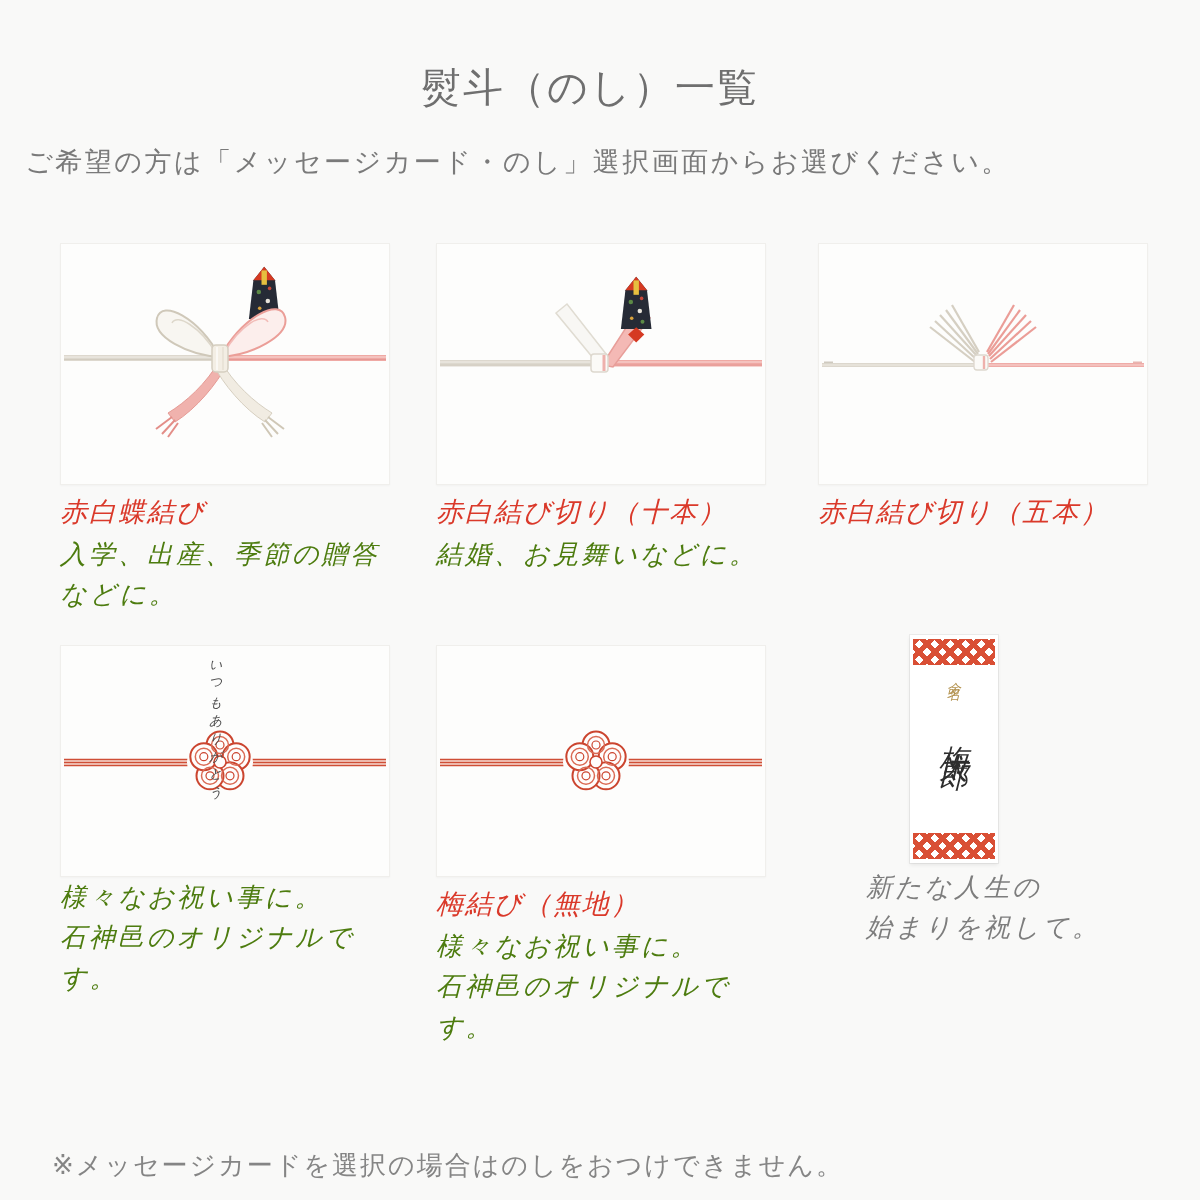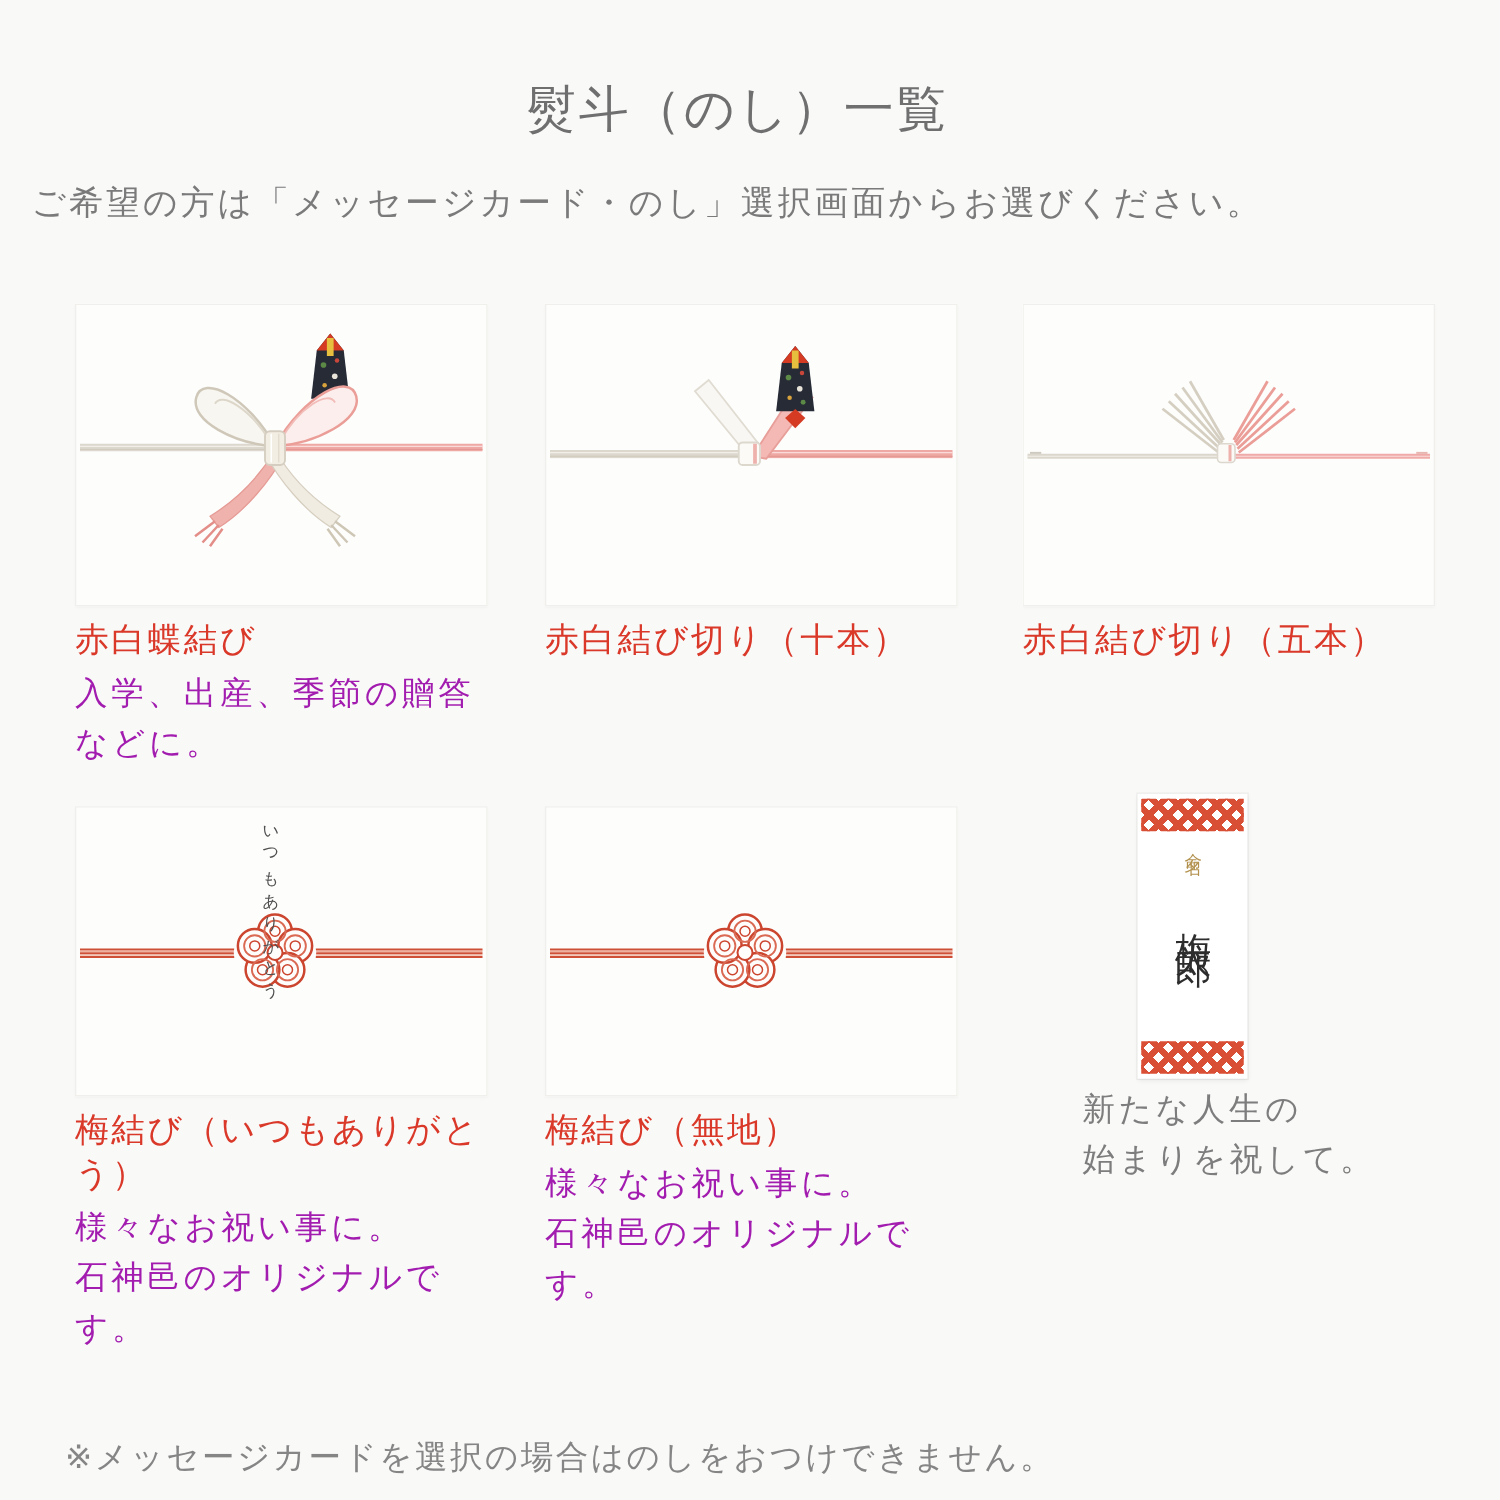--- a/index.html
+++ b/index.html
@@ -10,33 +10,33 @@
     -webkit-font-smoothing:antialiased;
   }
   .heading{
     position:absolute;top:60px;left:0;width:1180px;text-align:center;
     font-size:40px;font-weight:400;color:#6f6f6f;letter-spacing:2px;margin:0;
   }
   .subtitle{
     position:absolute;top:144px;left:0;width:1036px;text-align:center;
     font-size:27px;font-weight:400;color:#7a7a7a;letter-spacing:2.5px;margin:0;
   }
-  .col{position:absolute;width:330px;}
+  .col{position:absolute;width:330px;font-style:italic;}
   .photo{
     position:relative;width:330px;background:#fdfdfc;overflow:hidden;
     box-shadow:inset 0 0 0 1px #f0efec, 0 1px 2px rgba(0,0,0,0.03);
   }
   .photo.h242{height:242px;}
   .photo.h232{height:232px;}
   .photo svg{display:block;width:100%;height:100%;}
   .card-title{
     margin:10px 0 4px 0;font-size:27px;color:#da392a;letter-spacing:2px;line-height:1.3;
   }
   .card-desc{
-    font-size:26px;color:#a21caf;letter-spacing:3px;line-height:1.55;white-space:pre-line;
+    font-size:26px;color:#4d7c0f;letter-spacing:3px;line-height:1.55;white-space:pre-line;
   }
   .vtext{writing-mode:vertical-rl;text-orientation:upright;}
   .arigatou{
     position:absolute;left:47%;top:7px;transform:translateX(-50%);
     font-family:"DejaVu Serif","Liberation Serif",serif;
     font-size:13px;letter-spacing:3px;color:#4f4f4f;
   }
   
   .tag{
     position:relative;width:88px;height:228px;margin-left:92px;background:#ffffff;
@@ -128,20 +128,21 @@
       <line x1="168" y1="119" x2="326" y2="119" stroke="#f9dcd9" stroke-width="1"></line>
       <line x1="168" y1="122" x2="326" y2="122" stroke="#e29490" stroke-width="0.8"></line>
       <path d="M162,121 L120,70 L131,61 L174,116 Z" fill="#f8f7f4" stroke="#e0dcd2" stroke-width="1.5"></path>
       <path d="M166,122 L202,66 L214,75 L177,124 Z" fill="#f4b9b5" stroke="#e89e99" stroke-width="1.5"></path>
       <use href="#ornament" transform="translate(184,32) scale(0.9)"></use>
       <rect x="155" y="111" width="17" height="18" rx="3" fill="#fbfaf7" stroke="#ddd8ce" stroke-width="1.5"></rect>
       <line x1="168" y1="112" x2="168" y2="128" stroke="#eeb1ac" stroke-width="3"></line>
     </svg>
   </div>
   <div class="card-title">赤白結び切り（十本）</div>
+  <div class="card-desc">結婚、お見舞いなどに。</div>
 </div>
 
 <div class="col" style="left:818px;top:243px">
   <div class="photo h242">
     <svg viewBox="0 0 330 242">
       <rect x="4" y="120" width="152" height="4" fill="#dcd7cd"></rect>
       <line x1="4" y1="122" x2="156" y2="122" stroke="#f2efe9" stroke-width="0.9"></line>
       <rect x="168" y="120" width="158" height="4" fill="#efabA7"></rect>
       <line x1="168" y1="122" x2="326" y2="122" stroke="#f9dcd9" stroke-width="0.9"></line>
       <rect x="6" y="118.5" width="9" height="1.6" fill="#cfcabf"></rect>
@@ -192,21 +193,20 @@
         <circle cx="160" cy="100" r="4" stroke="#cb452f" stroke-width="1.2" fill="none"></circle>
         <circle cx="176.2" cy="111.7" r="4" stroke="#cb452f" stroke-width="1.2" fill="none"></circle>
         <circle cx="170" cy="130.8" r="4" stroke="#cb452f" stroke-width="1.2" fill="none"></circle>
         <circle cx="150" cy="130.8" r="4" stroke="#cb452f" stroke-width="1.2" fill="none"></circle>
         <circle cx="143.8" cy="111.7" r="4" stroke="#cb452f" stroke-width="1.2" fill="none"></circle>
         <circle cx="160" cy="117" r="6" stroke="#cb452f" stroke-width="1.6" fill="#fffdfc"></circle>
       </g>
     </svg>
     <div class="vtext arigatou">いつもありがとう</div>
   </div>
-  <div class="card-title">梅結び（いつもありがとう）</div>
   <div class="card-desc">様々なお祝い事に。
 石神邑のオリジナルです。</div>
 </div>
 
 <div class="col" style="left:436px;top:645px">
   <div class="photo h232">
     <svg viewBox="0 0 330 232">
       <g stroke="#cf4e36" fill="none">
         <line x1="4" y1="114.5" x2="326" y2="114.5" stroke-width="1.6"></line>
         <line x1="4" y1="117.5" x2="326" y2="117.5" stroke-width="1.6"></line>

